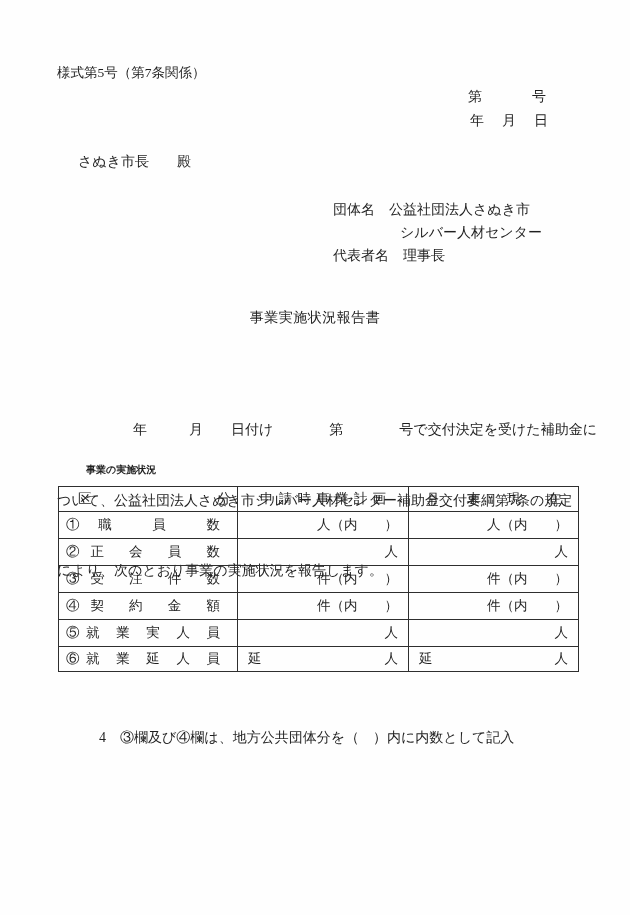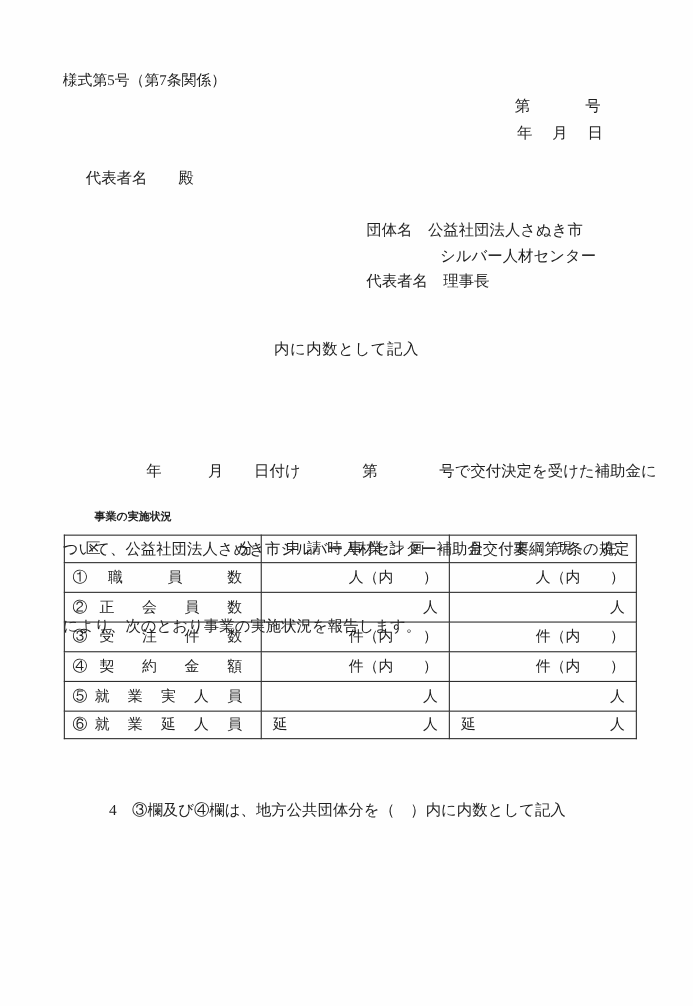--- a/index.html
+++ b/index.html
@@ -58,27 +58,27 @@
 </head>
 <body>
 
 <div class="page">
 
   <div class="abs form-number">様式第5号（第7条関係）</div>
 
   <div class="abs right doc-number">第　　　号</div>
   <div class="abs right doc-date">年　月　日</div>
 
-  <div class="abs addressee">代表者名　　殿</div>
+  <div class="abs addressee">さぬき市長　　殿</div>
 
   <div class="abs org-line1">団体名　公益社団法人さぬき市</div>
   <div class="abs org-line2">シルバー人材センター</div>
   <div class="abs rep-line">代表者名　理事長</div>
 
-  <div class="abs doc-title">内に内数として記入</div>
+  <div class="abs doc-title">事業実施状況報告書</div>
 
   <div class="abs body-block">
     <div class="body-line indent">年　　　月　　日付け　　　　第　　　　号で交付決定を受けた補助金に</div>
     <div class="body-line">ついて、公益社団法人さぬき市シルバー人材センター補助金交付要綱第7条の規定</div>
     <div class="body-line">により、次のとおり事業の実施状況を報告します。</div>
   </div>
 
   <div class="abs section-heading">事業の実施状況</div>
 
   <table class="report">

